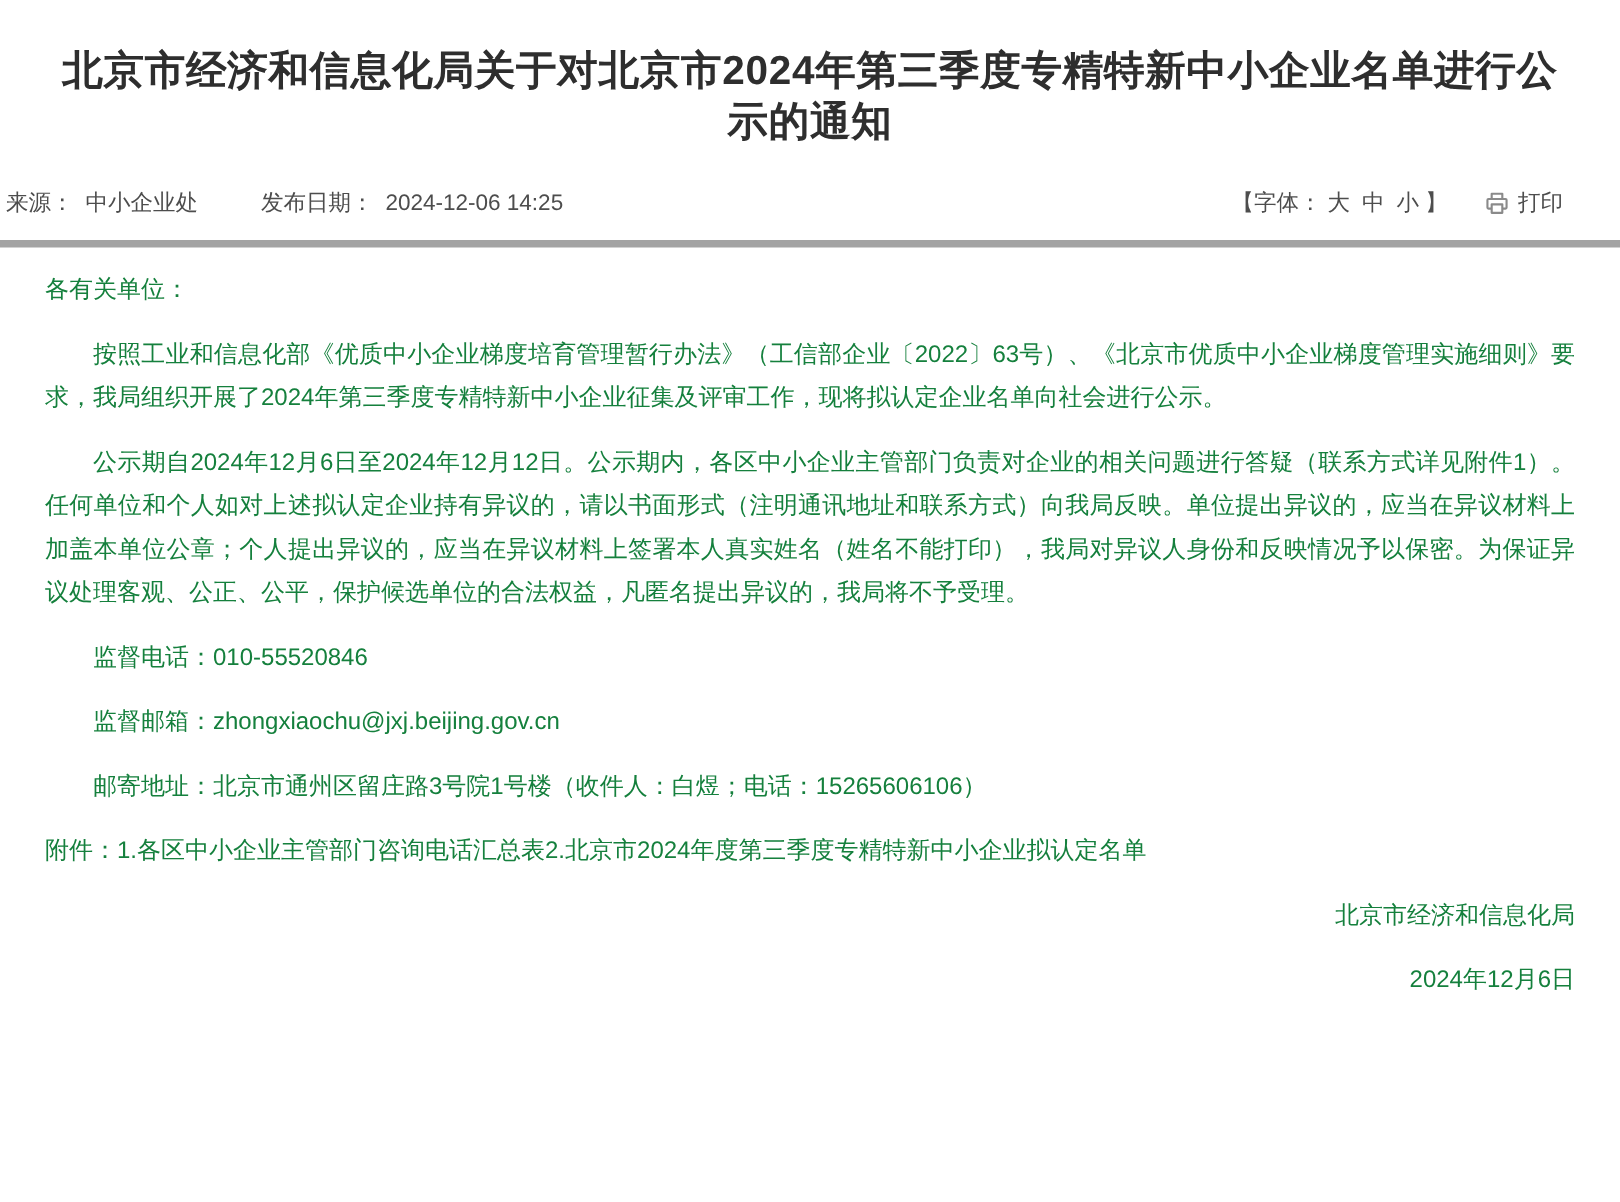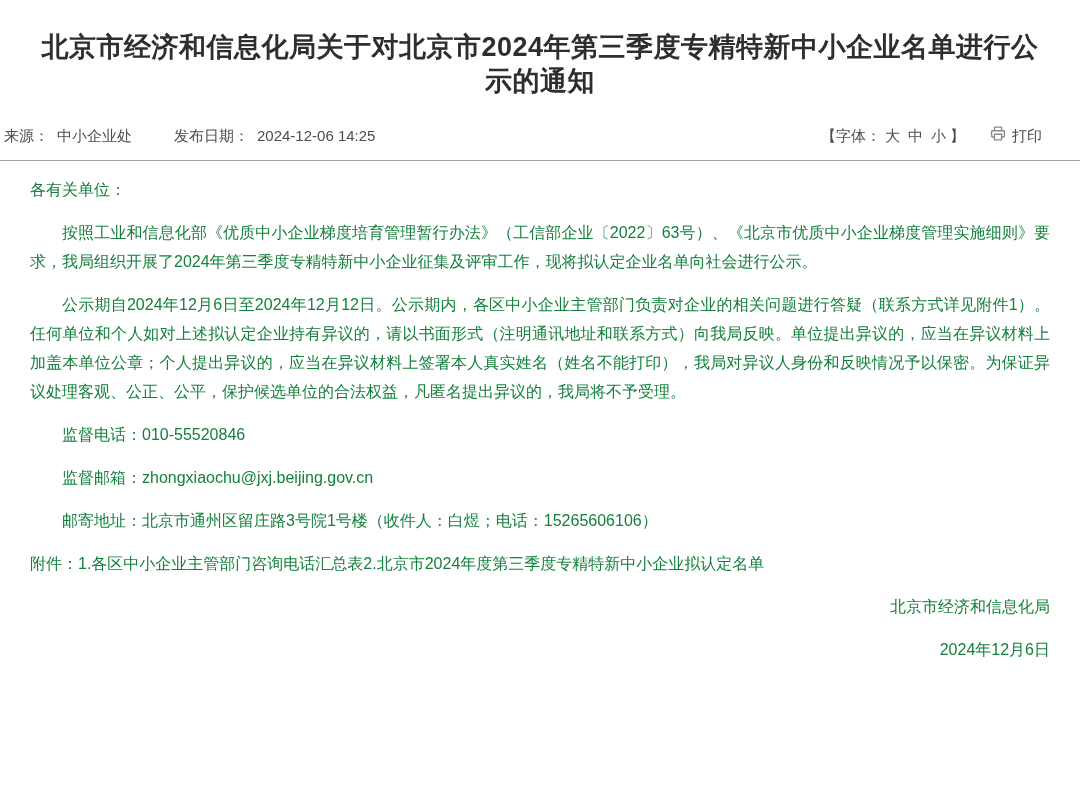--- a/index.html
+++ b/index.html
@@ -23,38 +23,39 @@
     font-weight: bold;
     text-align: center;
     color: #2e2e2e;
     letter-spacing: 0.5px;
   }
   .meta-row {
     display: flex;
     justify-content: space-between;
     align-items: center;
     padding: 27px 38px 14px 4px;
-    border-bottom: 1px solid #a3a3a3;
+    border-bottom: 5px solid #a3a3a3;
     font-size: 15px;
     color: #4d4d4d;
     line-height: 21px;
   }
   .meta-left { display: flex; align-items: center; }
   .meta-label { margin-right: 8px; }
   .date-label { margin-left: 42px; }
   .meta-right { display: flex; align-items: center; gap: 24px; }
   .font-ctrl { display: flex; align-items: center; }
   .font-ctrl a {
     margin: 0 4px;
     color: #4d4d4d;
     text-decoration: none;
     cursor: pointer;
   }
   .print-btn {
     display: flex;
+    align-items: center;
     gap: 5px;
     background: none;
     border: 0;
     padding: 0;
     font: inherit;
     color: #4d4d4d;
     cursor: pointer;
   }
   .print-btn svg { display: block; }
   .content {

